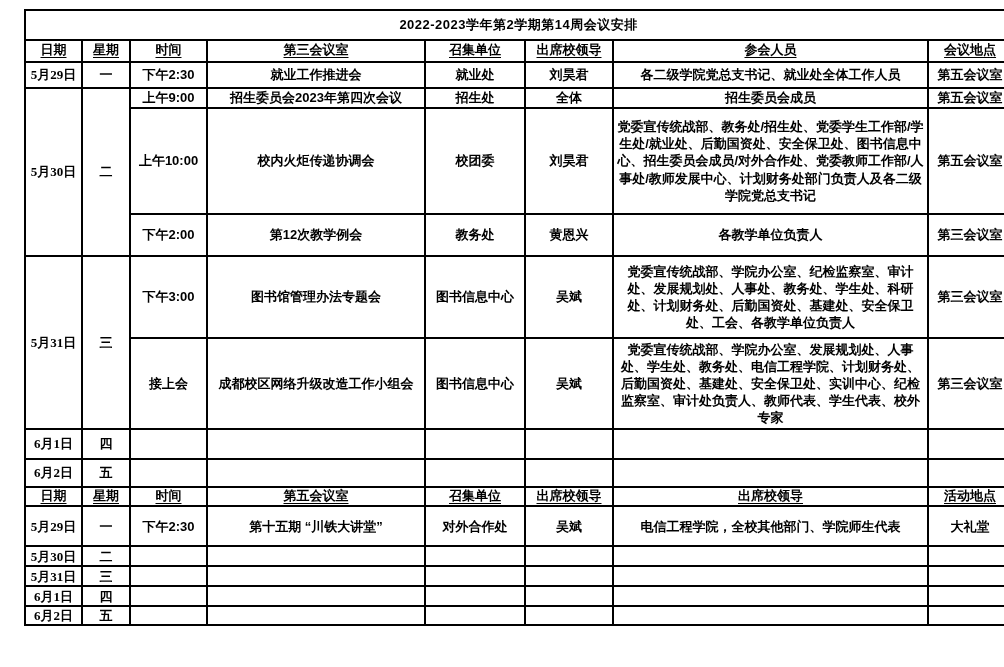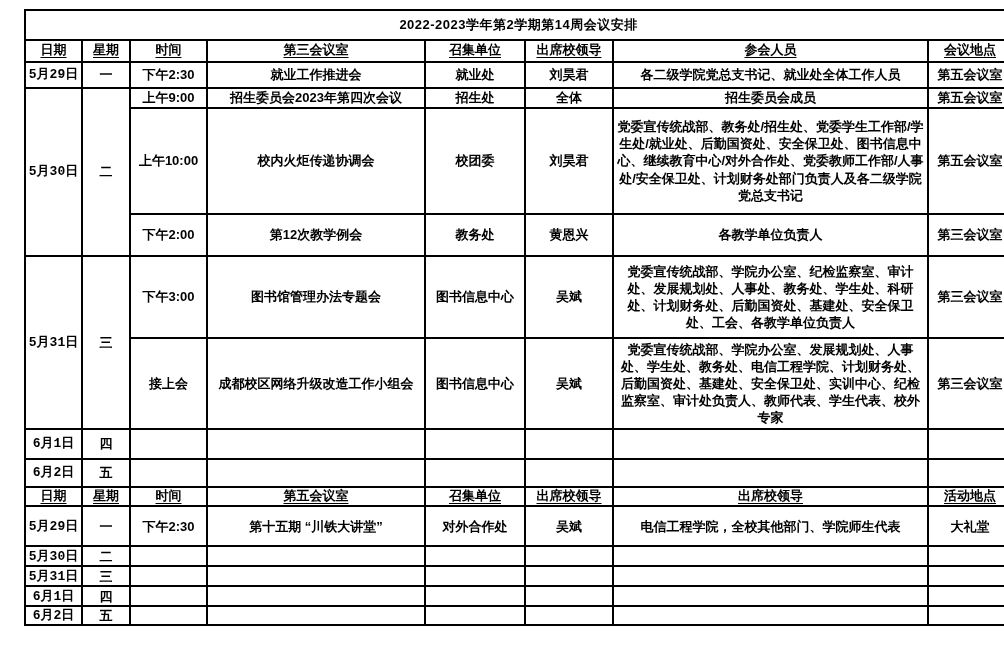--- a/index.html
+++ b/index.html
@@ -44,21 +44,21 @@
     letter-spacing: 0.5px;
   }
   th.colhead {
     font-size: 14px;
     font-weight: 700;
     text-decoration: underline;
     text-underline-offset: 3px;
     font-family: Liberation Mono, monospace;
   }
   td.date-col {
-    font-family: Liberation Mono, monospace;
+    font-family: Liberation Serif, serif;
     font-weight: 400;
     font-size: 12.5px;
   }
   td.week-col {
     font-size: 14px;
     font-weight: 700;
   }
   td.small-gap {
     line-height: 1.28;
   }
@@ -122,21 +122,21 @@
       <td>招生处</td>
       <td>全体</td>
       <td>招生委员会成员</td>
       <td>第五会议室</td>
     </tr>
     <tr style="height:106px">
       <td>上午10:00</td>
       <td>校内火炬传递协调会</td>
       <td>校团委</td>
       <td>刘昊君</td>
-      <td class="small-gap">党委宣传统战部、教务处/招生处、党委学生工作部/学生处/就业处、后勤国资处、安全保卫处、图书信息中心、继续教育中心/对外合作处、党委教师工作部/人事处/安全保卫处、计划财务处部门负责人及各二级学院党总支书记</td>
+      <td class="small-gap">党委宣传统战部、教务处/招生处、党委学生工作部/学生处/就业处、后勤国资处、安全保卫处、图书信息中心、招生委员会成员/对外合作处、党委教师工作部/人事处/教师发展中心、计划财务处部门负责人及各二级学院党总支书记</td>
       <td>第五会议室</td>
     </tr>
     <tr style="height:42px">
       <td>下午2:00</td>
       <td>第12次教学例会</td>
       <td>教务处</td>
       <td>黄恩兴</td>
       <td>各教学单位负责人</td>
       <td>第三会议室</td>
     </tr>

